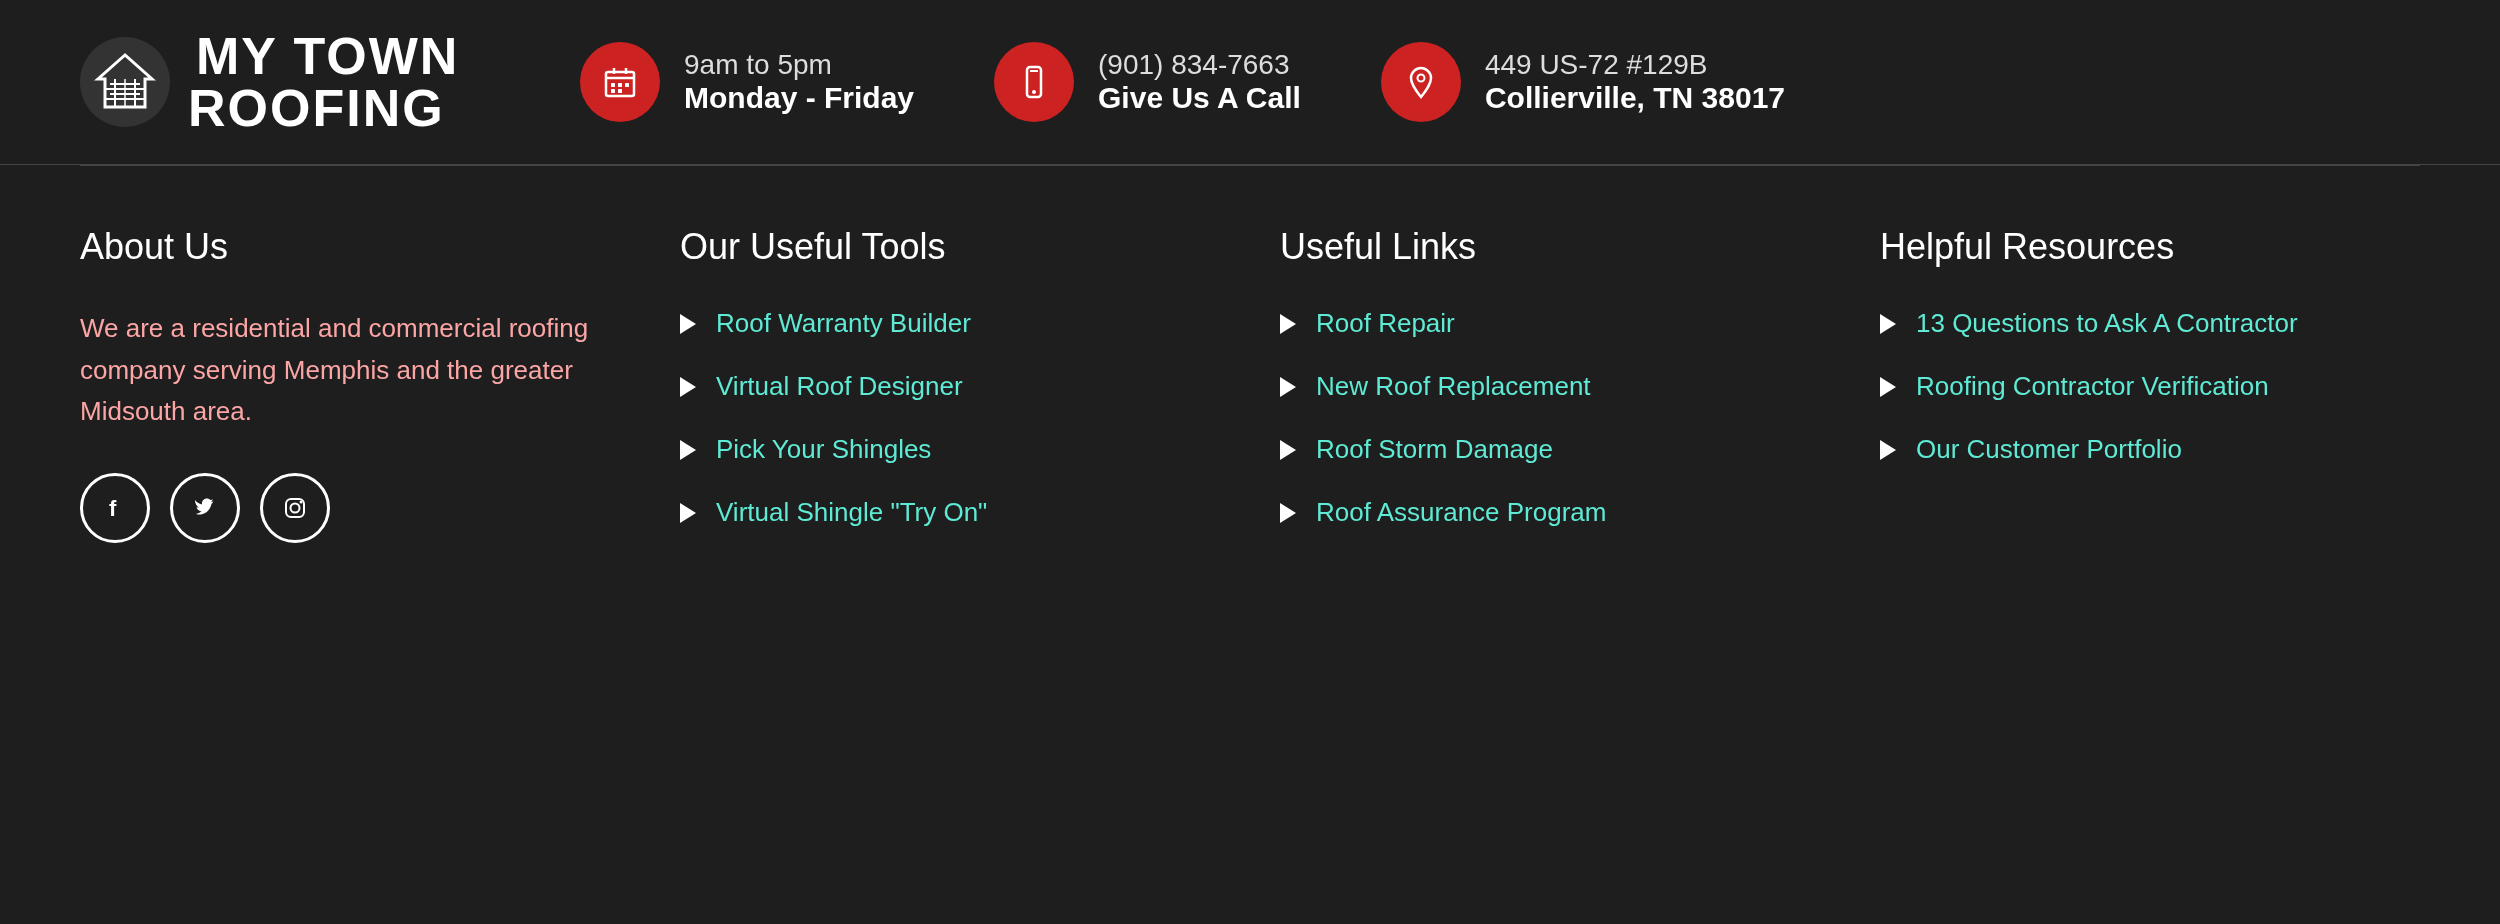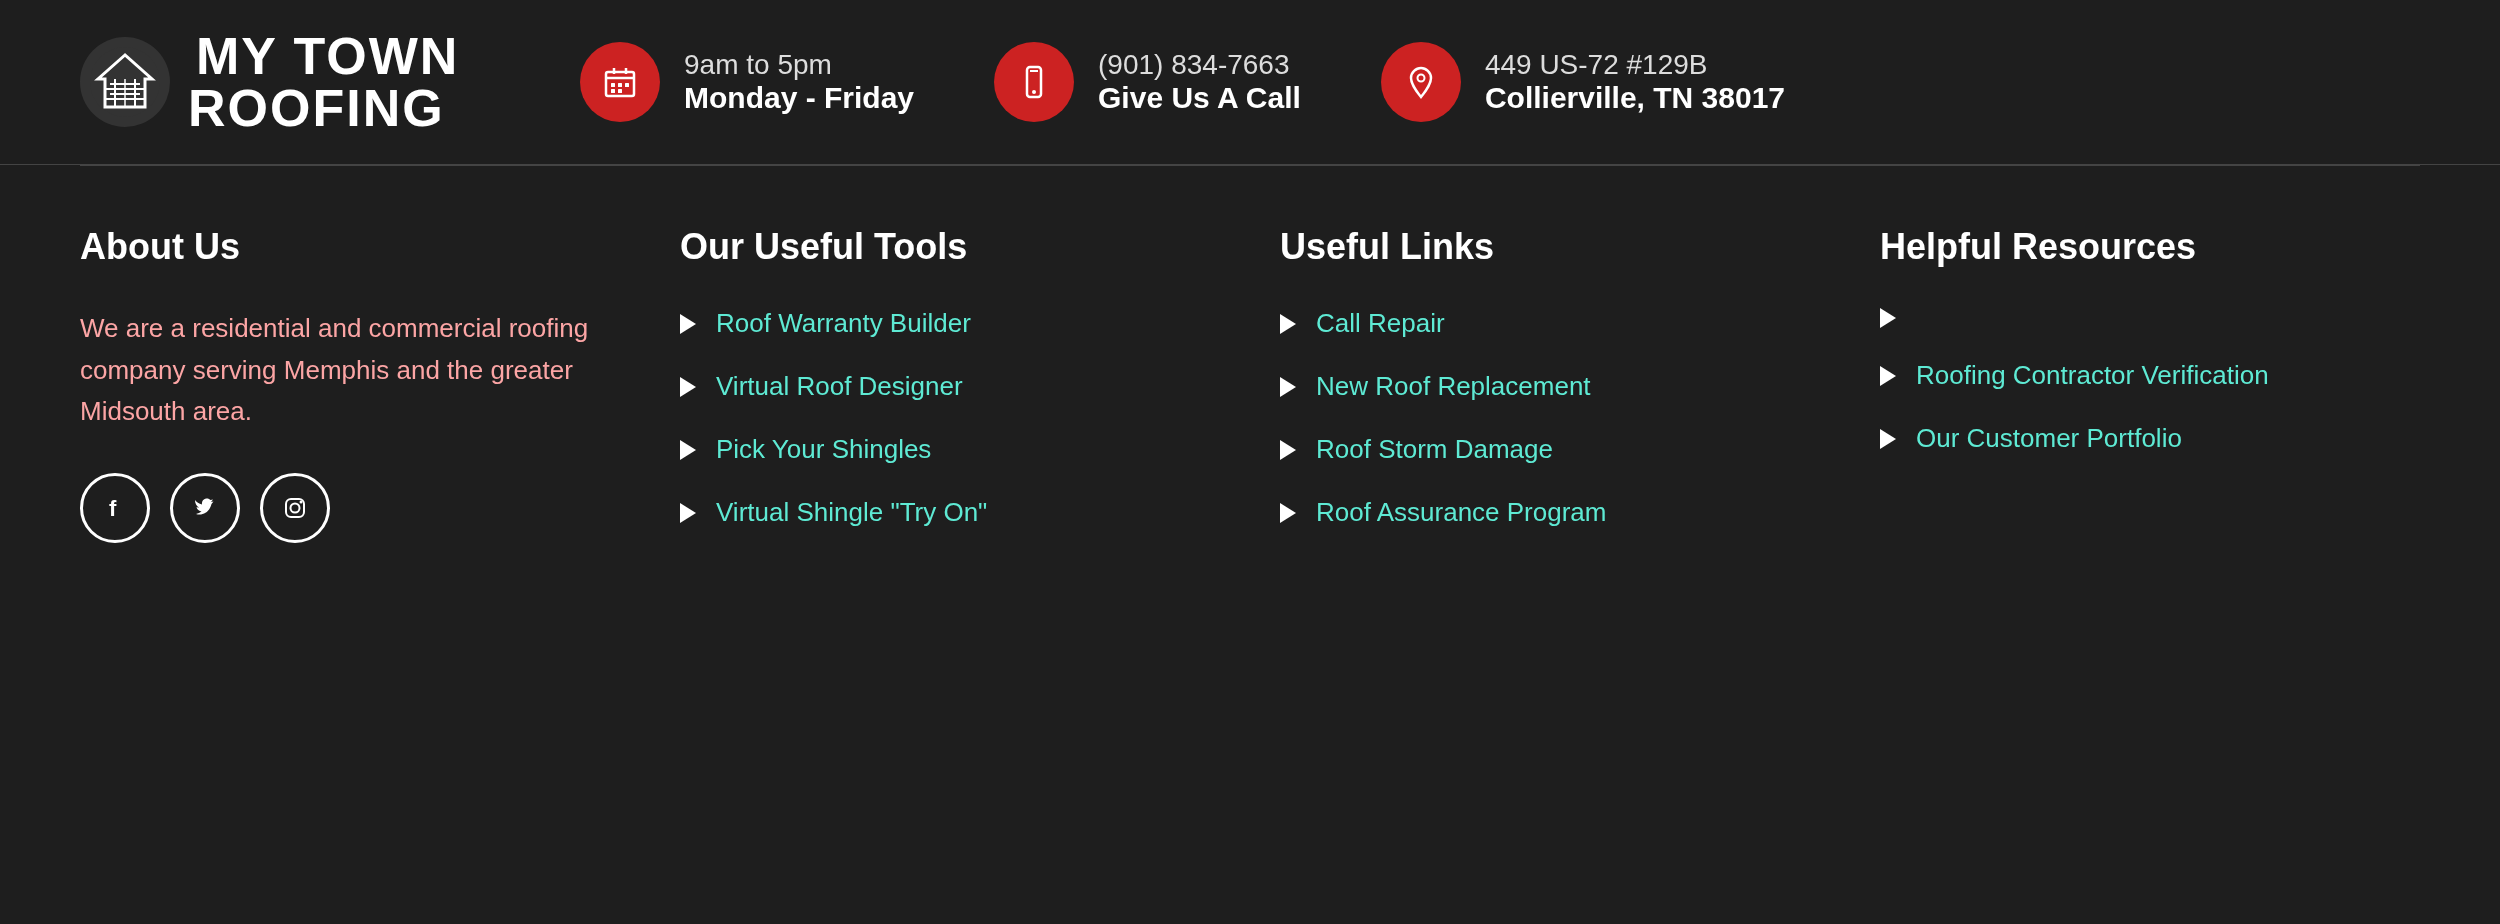--- a/index.html
+++ b/index.html
@@ -120,21 +120,21 @@
     
     .footer-content {
       padding: 60px 80px;
       display: grid;
       grid-template-columns: 1fr 1fr 1fr 1fr;
       gap: 60px;
     }
 
     .footer-section-title {
       font-size: 36px;
-      font-weight: 700;
+      font-weight: 400;
       margin-bottom: 40px;
       color: #ffffff;
     }
 
     
     .about-text {
       font-size: 26px;
       line-height: 1.6;
       color: #fca5a5;
       margin-bottom: 40px;
@@ -312,21 +312,21 @@
         <span>Virtual Shingle "Try On"</span>
       </li>
     </ul>
   </div>
 
   <div class="footer-section">
     <div class="footer-section-title">Useful Links</div>
     <ul class="link-list">
       <li class="link-list-item">
         <div class="arrow-icon"></div>
-        <span>Call Repair</span>
+        <span>Roof Repair</span>
       </li>
       <li class="link-list-item">
         <div class="arrow-icon"></div>
         <span>New Roof Replacement</span>
       </li>
       <li class="link-list-item">
         <div class="arrow-icon"></div>
         <span>Roof Storm Damage</span>
       </li>
       <li class="link-list-item">
@@ -334,20 +334,21 @@
         <span>Roof Assurance Program</span>
       </li>
     </ul>
   </div>
 
   <div class="footer-section">
     <div class="footer-section-title">Helpful Resources</div>
     <ul class="link-list">
       <li class="link-list-item">
         <div class="arrow-icon"></div>
+        <span>13 Questions to Ask A Contractor</span>
       </li>
       <li class="link-list-item">
         <div class="arrow-icon"></div>
         <span>Roofing Contractor Verification</span>
       </li>
       <li class="link-list-item">
         <div class="arrow-icon"></div>
         <span>Our Customer Portfolio</span>
       </li>
     </ul>

